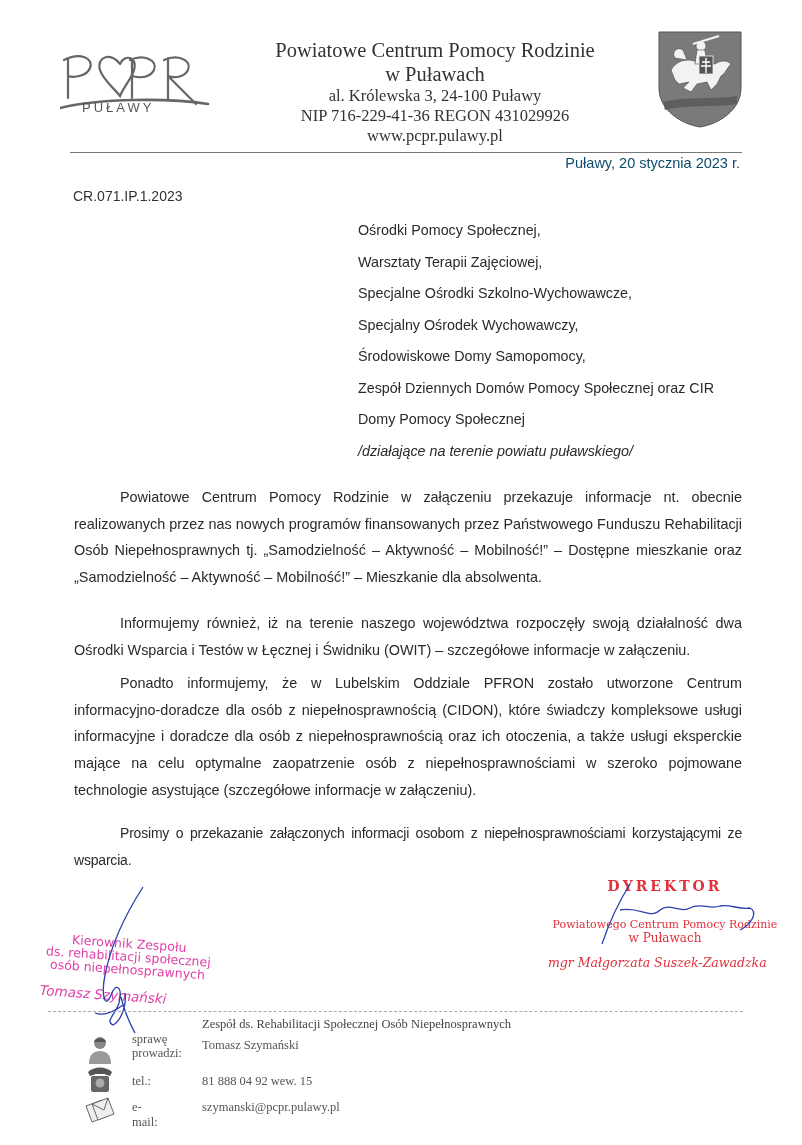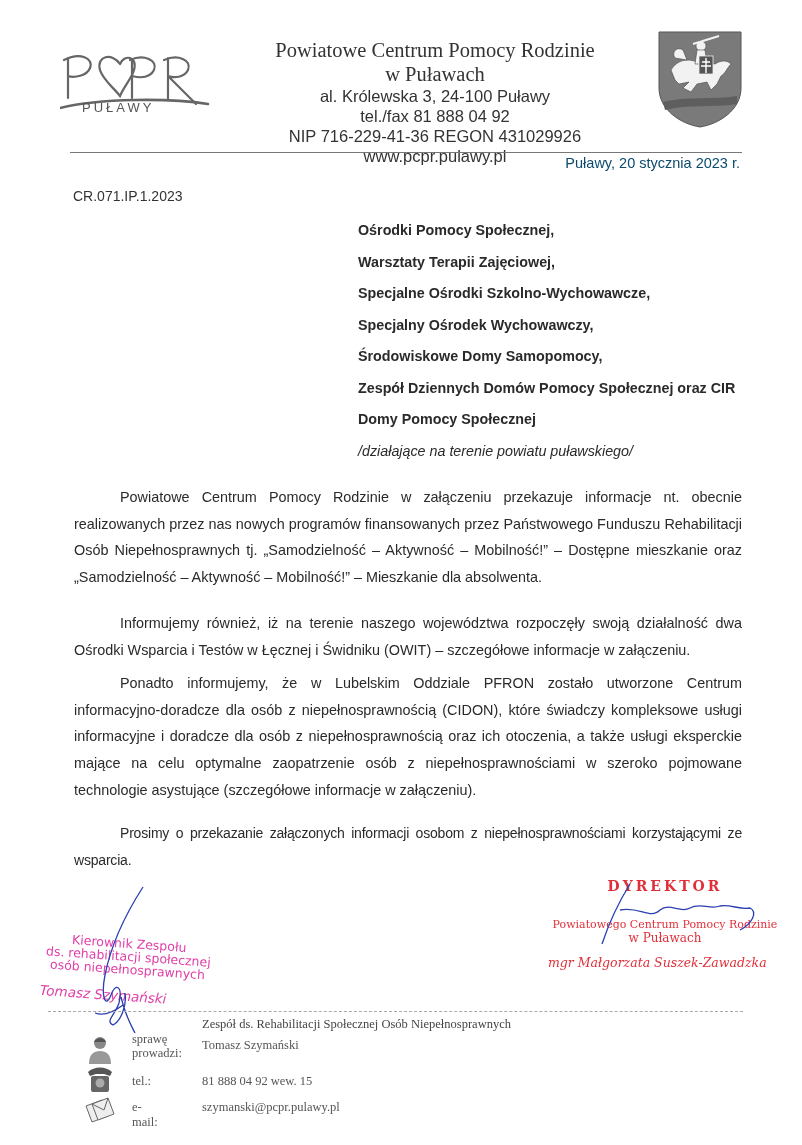--- a/index.html
+++ b/index.html
@@ -5,29 +5,29 @@
   html, body { margin:0; padding:0; background:#ffffff; }
   body { width:802px; height:1145px; position:relative; overflow:hidden; color:#2a2a2a; }
   .abs { position:absolute; }
 
   
   #logo { left:60px; top:48px; width:150px; height:80px; }
   #logo svg { width:150px; height:80px; }
   #logo-sub { left:82px; top:100px; font-family:"Liberation Sans", sans-serif; font-size:13px; letter-spacing:3px; color:#555;text-align:center; }
   #header-block { left:220px; top:38px; width:430px; text-align:center; color:#333; }
   #header-block .t1 { font-family:"Liberation Serif", serif; font-size:20.5px; line-height:24px; }
-  #header-block .t2 { font-family:Liberation Sans, sans-serif; font-size:16.5px; line-height:20px; }
+  #header-block .t2 { font-family:Liberation Serif, serif; font-size:16.5px; line-height:20px; }
   #crest { left:657px; top:30px; width:86px; height:98px; }
   #header-rule { left:70px; top:152px; width:672px; height:0; border-top:1.5px solid #777; }
   #date { right:62px; top:155px; font-family:"Liberation Sans", sans-serif; font-size:14.5px; color:#0c4a6e; }
 
   #ref { left:73px; top:188px; font-family:"Liberation Sans", sans-serif; font-size:14px; color:#333; }
 
   #recipients { left:358px; top:215px; font-family:"Liberation Sans", sans-serif; font-size:14.3px; color:#2a2a2a; }
-  #recipients .r { font-weight:bold; height:31.5px; line-height:31.5px; white-space:nowrap; }
+  #recipients .r { font-weight:normal; height:31.5px; line-height:31.5px; white-space:nowrap; }
   #recipients .note { font-style:italic; height:31.5px; line-height:31.5px; }
 
   .para { left:74px; width:668px; font-family:"Liberation Sans", sans-serif; font-size:14.4px; line-height:26.7px; text-align:justify; color:#2a2a2a; }
   .para .indent { display:inline-block; width:46px; }
   #p1 { top:484px; }
   #p2 { top:610px; }
   #p3 { top:670px; }
   #p4 { top:820px; font-family:"Liberation Sans", sans-serif; font-size:14px; letter-spacing:-0.2px; }
 
   
@@ -71,21 +71,20 @@
       <path d="M0 60 C40 50 110 50 148 56" stroke-width="2.6"></path>
     </g>
   </svg>
 </div>
 <div id="logo-sub" class="abs">PUŁAWY</div>
 
 <div id="header-block" class="abs">
   <div class="t1">Powiatowe Centrum Pomocy Rodzinie</div>
   <div class="t1">w Puławach</div>
   <div class="t2">al. Królewska 3, 24-100 Puławy</div>
-  <div class="t2">tel./fax 81 888 04 92</div>
   <div class="t2">NIP 716-229-41-36 REGON 431029926</div>
   <div class="t2">www.pcpr.pulawy.pl</div>
 </div>
 
 <div id="crest" class="abs">
   <svg viewBox="0 0 86 98" width="86" height="98">
     <path d="M2 2 L84 2 L84 58 C84 80 62 94 43 97 C24 94 2 80 2 58 Z" fill="#7a7a7a" stroke="#555" stroke-width="1"></path>
     <path d="M6 72 C30 66 56 70 80 66 L80 74 C56 78 30 74 8 80 Z" fill="#5e5e5e"></path>
 
     <g fill="#f2f2f2" stroke="#444" stroke-width="0.6">

